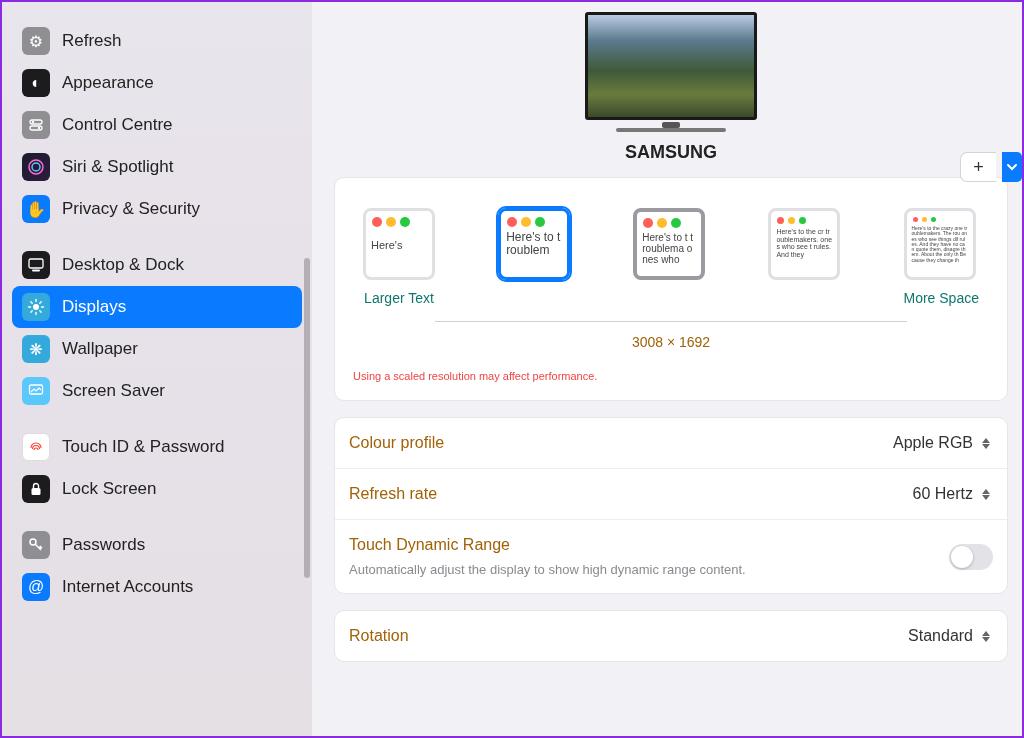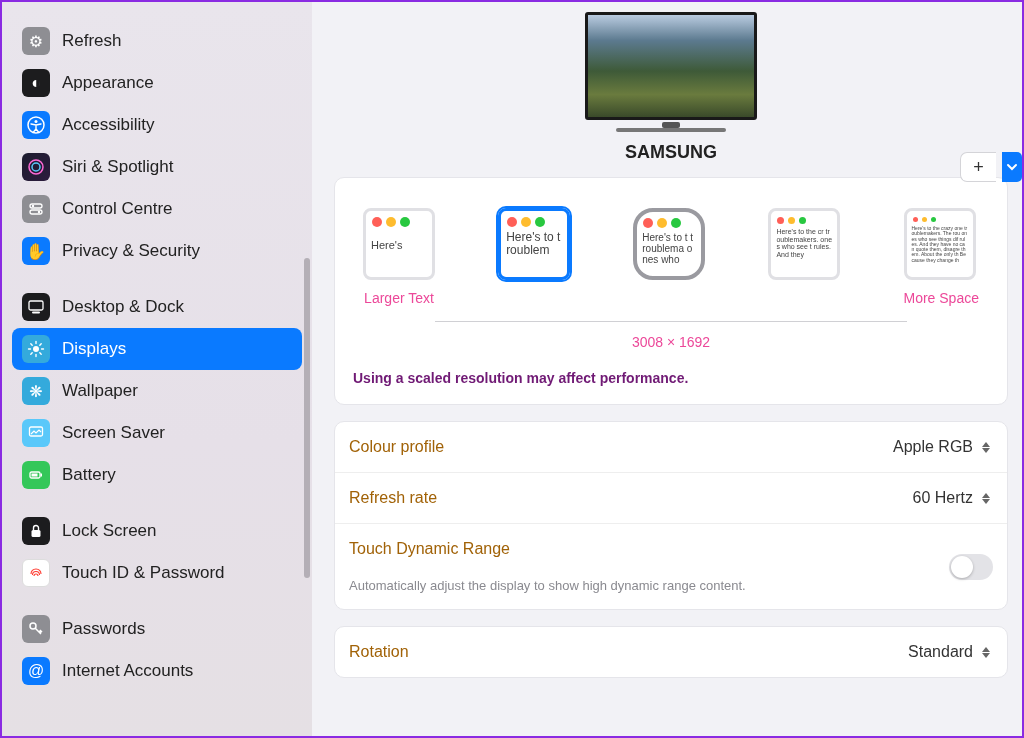--- a/index.html
+++ b/index.html
@@ -144,51 +144,51 @@
     height: 72px;
     border: 3px solid #e0e0e4;
     border-radius: 8px;
     background: #fff;
     display: flex;
     flex-direction: column;
     cursor: pointer;
     overflow: hidden;
   }
   .thumb.sel { border-color: #0a7aff; outline: 2px solid #0a7aff; }
-  .thumb.mid { border-color: #9a9aa0; border-width: 4px; border-radius: 20px; }
+  .thumb.mid { border-color: #9a9aa0; border-width: 4px; }
   .traffic {
     display: flex;
     gap: 4px;
     padding: 6px 6px 4px;
   }
   .traffic span { width:10px;height:10px;border-radius:50%; }
   .traffic .r{background:#ff5f57;} .traffic .y{background:#febc2e;} .traffic .g{background:#28c840;}
   .thumb .txt { padding:0 5px; font-size:11px; line-height:1.1; color:#444; text-align:left; white-space:normal; word-break:break-all; }
   .thumb.t4 .traffic span{width:7px;height:7px;} .thumb.t4 .txt{font-size:7px;}
   .thumb.t5 .traffic span{width:5px;height:5px;} .thumb.t5 .txt{font-size:5px;line-height:1.05;}
   .thumb-col { text-align:center; }
-  .thumb-label { font-size:14px; color:#ec4899; margin-top:10px; }
+  .thumb-label { font-size:14px; color:#0f766e; margin-top:10px; }
   .res-line {
     margin: 4px 100px 0;
     border-bottom: 1px solid #d0d0d4;
     position: relative;
     height: 2px;
   }
-  .res-val { text-align:center; font-size:14px; color:#ec4899; margin-top:12px; }
-  .res-note { font-size:14px; color:#701a75; padding: 20px 18px 18px; font-weight: bold; }
+  .res-val { text-align:center; font-size:14px; color:#a16207; margin-top:12px; }
+  .res-note { font-size:11px; color:#ef4444; padding: 20px 18px 18px; }
   .row {
     display: flex;
     justify-content: space-between;
     align-items: center;
     padding: 16px 14px;
     font-size: 16px;
   }
   .row + .row { border-top: 1px solid #eee; }
   .row .lab { color:#a16207; font-weight:500; }
-  .row .sub { font-size:13px; color:#8a8a90; margin-top:20px; font-weight:400; }
+  .row .sub { font-size:13px; color:#8a8a90; margin-top:8px; font-weight:400; }
   .select-val {
     display:flex; align-items:center; gap:6px; color:#333; cursor:pointer;
   }
   .updown {
     width:14px;height:18px;display:flex;flex-direction:column;justify-content:center;align-items:center;gap:1px;
   }
   .updown::before,.updown::after{content:'';width:0;height:0;border-left:4px solid transparent;border-right:4px solid transparent;}
   .updown::before{border-bottom:5px solid #666;}
   .updown::after{border-top:5px solid #666;}
   .toggle {
@@ -200,50 +200,40 @@
 <body>
 
 <div class="sidebar">
   <div class="side-item">
     <span class="icon" style="background:#8e8e93">⚙</span>
     <span>Refresh</span>
   </div>
   <div class="side-item">
     <span class="icon" style="background:#1c1c1e">◐</span>
     <span>Appearance</span>
-  </div>
-  <div class="side-item">
-    <span class="icon" style="background:#0a7aff">
-      <svg width="18" height="18" viewBox="0 0 18 18">
-          <circle cx="9" cy="9" r="8" fill="none" stroke="#fff" stroke-width="1.5"></circle>
-          <circle cx="9" cy="5.5" r="1.5" fill="#fff"></circle>
-          <path d="M4 8 L9 9 L14 8 M9 9 L9 13 M9 13 L6.5 16 M9 13 L11.5 16" stroke="#fff" stroke-width="1.4" fill="none" stroke-linecap="round"></path>
-        </svg>
-    </span>
-    <span>Accessibility</span>
-  </div>
-  <div class="side-item">
-    <span class="icon" style="background:linear-gradient(135deg,#1c1c2e,#2d1c3e);">
-      <svg width="20" height="20" viewBox="0 0 20 20">
-          <circle cx="10" cy="10" r="7" fill="none" stroke="#ff6ad5" stroke-width="1.5"></circle>
-          <circle cx="10" cy="10" r="4" fill="none" stroke="#5ac8fa" stroke-width="1.5"></circle>
-        </svg>
-    </span>
-    <span>Siri &amp; Spotlight</span>
   </div>
   <div class="side-item">
     <span class="icon" style="background:#8e8e93">
       <svg width="18" height="18" viewBox="0 0 18 18">
           <rect x="3" y="4" width="12" height="4" rx="2" fill="none" stroke="#fff" stroke-width="1.3"></rect>
           <circle cx="6" cy="6" r="1.2" fill="#fff"></circle>
           <rect x="3" y="10" width="12" height="4" rx="2" fill="none" stroke="#fff" stroke-width="1.3"></rect>
           <circle cx="12" cy="12" r="1.2" fill="#fff"></circle>
         </svg>
     </span>
     <span>Control Centre</span>
+  </div>
+  <div class="side-item">
+    <span class="icon" style="background:linear-gradient(135deg,#1c1c2e,#2d1c3e);">
+      <svg width="20" height="20" viewBox="0 0 20 20">
+          <circle cx="10" cy="10" r="7" fill="none" stroke="#ff6ad5" stroke-width="1.5"></circle>
+          <circle cx="10" cy="10" r="4" fill="none" stroke="#5ac8fa" stroke-width="1.5"></circle>
+        </svg>
+    </span>
+    <span>Siri &amp; Spotlight</span>
   </div>
   <div class="side-item">
     <span class="icon" style="background:#0a7aff">✋</span>
     <span>Privacy &amp; Security</span>
   </div>
 
   <div class="side-gap"></div>
 
   <div class="side-item">
     <span class="icon" style="background:#1c1c1e">
@@ -278,53 +268,43 @@
   </div>
   <div class="side-item">
     <span class="icon" style="background:#5ac8fa">
       <svg width="18" height="18" viewBox="0 0 18 18">
           <rect x="2.5" y="3" width="13" height="9" rx="1.5" fill="none" stroke="#fff" stroke-width="1.3"></rect>
           <path d="M4 10 L7 7 L9 9 L12 6 L14 8" stroke="#fff" stroke-width="1.2" fill="none"></path>
         </svg>
     </span>
     <span>Screen Saver</span>
   </div>
-  <div class="side-item">
-    <span class="icon" style="background:#34c759">
-      <svg width="18" height="18" viewBox="0 0 18 18">
-          <rect x="3" y="6" width="10" height="6" rx="1.5" fill="none" stroke="#fff" stroke-width="1.3"></rect>
-          <rect x="13.5" y="7.5" width="1.5" height="3" fill="#fff"></rect>
-          <rect x="4.5" y="7.5" width="6" height="3" fill="#fff"></rect>
-        </svg>
-    </span>
-    <span>Battery</span>
-  </div>
 
   <div class="side-gap"></div>
 
-  <div class="side-item">
-    <span class="icon" style="background:#1c1c1e">
-      <svg width="16" height="16" viewBox="0 0 16 16">
-          <rect x="3.5" y="7" width="9" height="7" rx="1.5" fill="#fff"></rect>
-          <path d="M5.5 7 V5 a2.5 2.5 0 0 1 5 0 V7" fill="none" stroke="#fff" stroke-width="1.4"></path>
-        </svg>
-    </span>
-    <span>Lock Screen</span>
-  </div>
   <div class="side-item">
     <span class="icon" style="background:#fff;border:1px solid #ddd;">
       <svg width="18" height="18" viewBox="0 0 18 18">
           <g fill="none" stroke="#ff3b30" stroke-width="1.1">
             <path d="M4 10c0-3 2-5 5-5s5 2 5 5"></path>
             <path d="M5.5 11c0-2 1.5-3.5 3.5-3.5s3.5 1.5 3.5 3.5"></path>
             <path d="M7 12c0-1.2 .8-2 2-2s2 .8 2 2"></path>
           </g>
         </svg>
     </span>
     <span>Touch ID &amp; Password</span>
+  </div>
+  <div class="side-item">
+    <span class="icon" style="background:#1c1c1e">
+      <svg width="16" height="16" viewBox="0 0 16 16">
+          <rect x="3.5" y="7" width="9" height="7" rx="1.5" fill="#fff"></rect>
+          <path d="M5.5 7 V5 a2.5 2.5 0 0 1 5 0 V7" fill="none" stroke="#fff" stroke-width="1.4"></path>
+        </svg>
+    </span>
+    <span>Lock Screen</span>
   </div>
 
   <div class="side-gap"></div>
 
   <div class="side-item">
     <span class="icon" style="background:#8e8e93">
       <svg width="18" height="18" viewBox="0 0 18 18" fill="#fff">
           <circle cx="6" cy="6" r="3" fill="none" stroke="#fff" stroke-width="1.5"></circle>
           <path d="M8 8 L14 14 M12 12 L14 10 M13 13 L15 11" stroke="#fff" stroke-width="1.5"></path>
         </svg>

